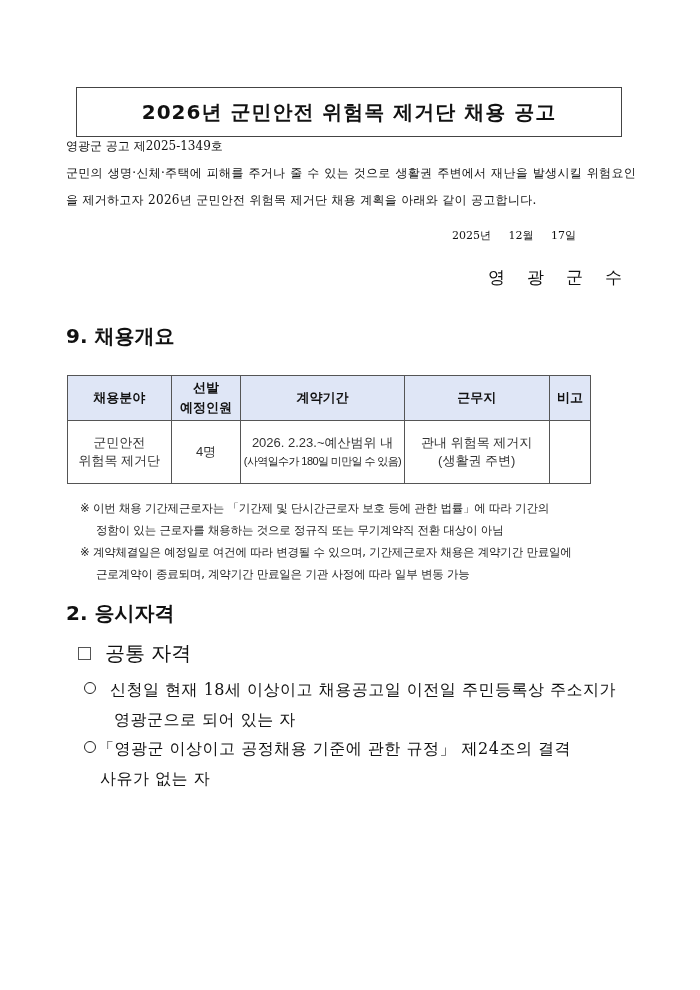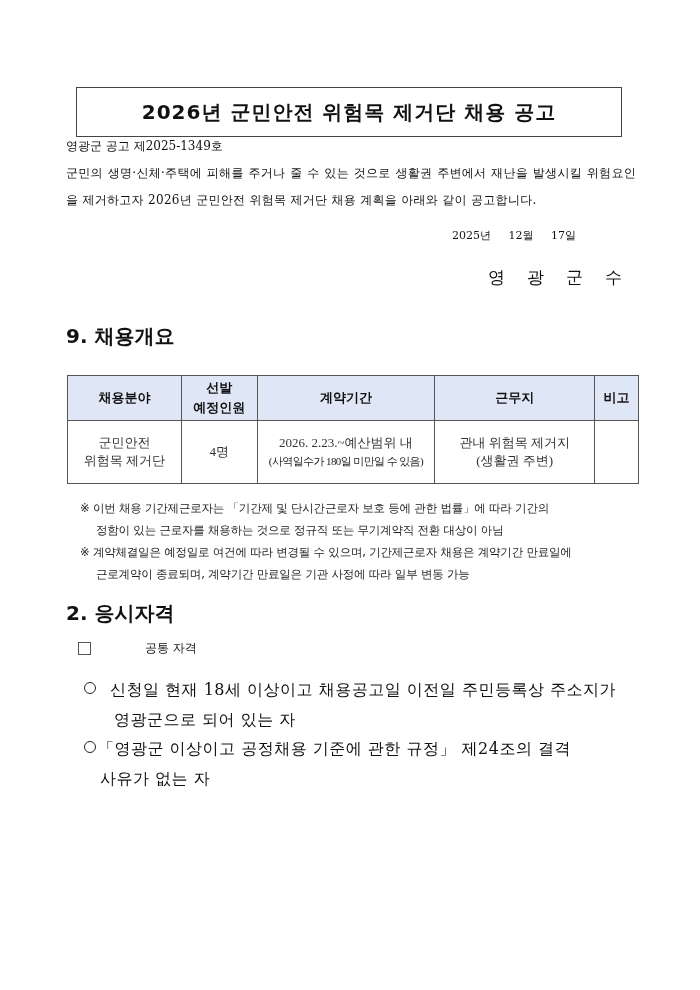--- a/index.html
+++ b/index.html
@@ -16,35 +16,35 @@
   .notice-no { left: 66px; top: 138px; }
   .para { left: 66px; top: 160px; width: 570px; line-height: 27px; white-space: normal; text-align: justify; text-align-last: left; letter-spacing: 0.3px; }
   .date { left: 452px; top: 228px; font-size: 11px; word-spacing: 14px; }
   .signer { left: 488px; top: 266px; font-size: 17px; letter-spacing: 22px; }
 
   .h2 { position: absolute; font-family: "DejaVu Sans", "Liberation Sans", sans-serif; font-weight: bold; font-size: 20px; }
   .h-sec1 { left: 66px; top: 323px; }
   .h-sec2 { left: 66px; top: 600px; }
 
   table.recruit {
-    position: absolute; left: 67px; top: 375px; width: 572px;
-    border-collapse: collapse; font-family: Liberation Serif, serif;
+    position: absolute; left: 67px; top: 375px; width: 524px;
+    border-collapse: collapse; font-family: Liberation Sans, sans-serif;
     border: 1.5px solid #333;
   }
   table.recruit th, table.recruit td { border: 1px solid #555; text-align: center; vertical-align: middle; padding: 0 2px; }
   table.recruit th { background: #dfe6f6; font-size: 13px; font-weight: bold; height: 44px; line-height: 20px; }
   table.recruit td { font-size: 13px; height: 62px; line-height: 18px; color: #333; }
   table.recruit td .small { font-size: 11px; letter-spacing: -0.6px; color: #222; }
 
   .note { position: absolute; left: 80px; width: 570px; font-family: "DejaVu Sans", "Liberation Sans", sans-serif; font-size: 11.5px; line-height: 22px; color: #222; letter-spacing: -0.2px; }
   .note .cont { padding-left: 16px; display: block; }
   .note1 { top: 497px; }
   .note2 { top: 541px; }
 
-  .sub-head { position: absolute; left: 78px; top: 640px; font-family: "DejaVu Serif", "Liberation Serif", serif; font-size: 12px; display: flex; align-items: center; gap: 40px; }
+  .sub-head { position: absolute; left: 78px; top: 640px; font-family: "DejaVu Serif", "Liberation Serif", serif; font-size: 20px; display: flex; align-items: center; }
   .checkbox-icon { width: 13px; height: 13px; border: 1px solid #555; display: inline-block; margin-right: 14px; box-sizing: border-box; }
 
   .item { position: absolute; left: 84px; width: 560px; font-family: "DejaVu Serif", "Liberation Serif", serif; font-size: 16px; line-height: 30px; letter-spacing: 0.5px; }
   .item1 { top: 675px; }
   .item2 { top: 734px; }
   .circle-icon { display: inline-block; width: 10px; height: 10px; border: 1.6px solid #222; border-radius: 50%; margin-right: 14px; vertical-align: 1px; }
   .item1 .cont { padding-left: 30px; display: block; }
   .item2 .cont { padding-left: 16px; display: block; }
 </style>
 </head>

